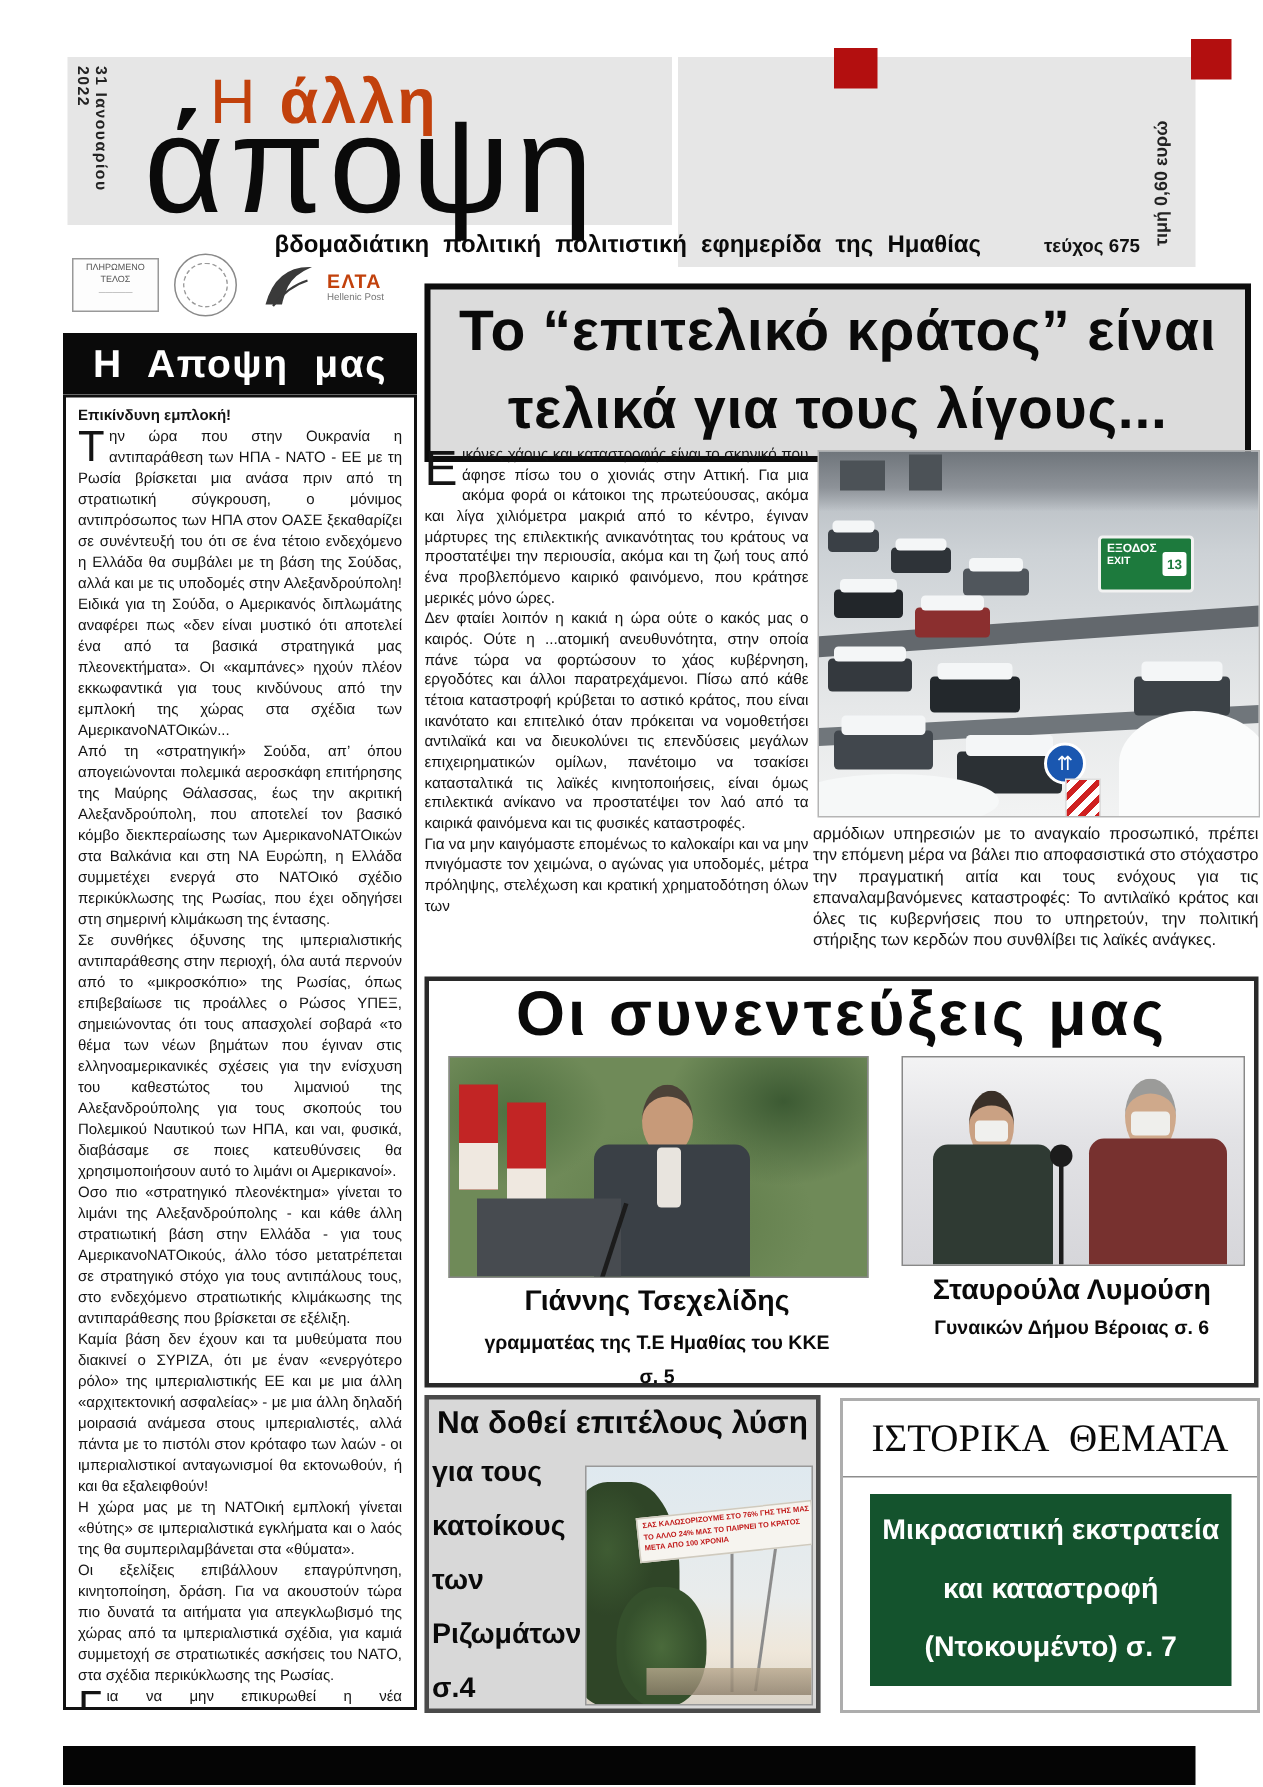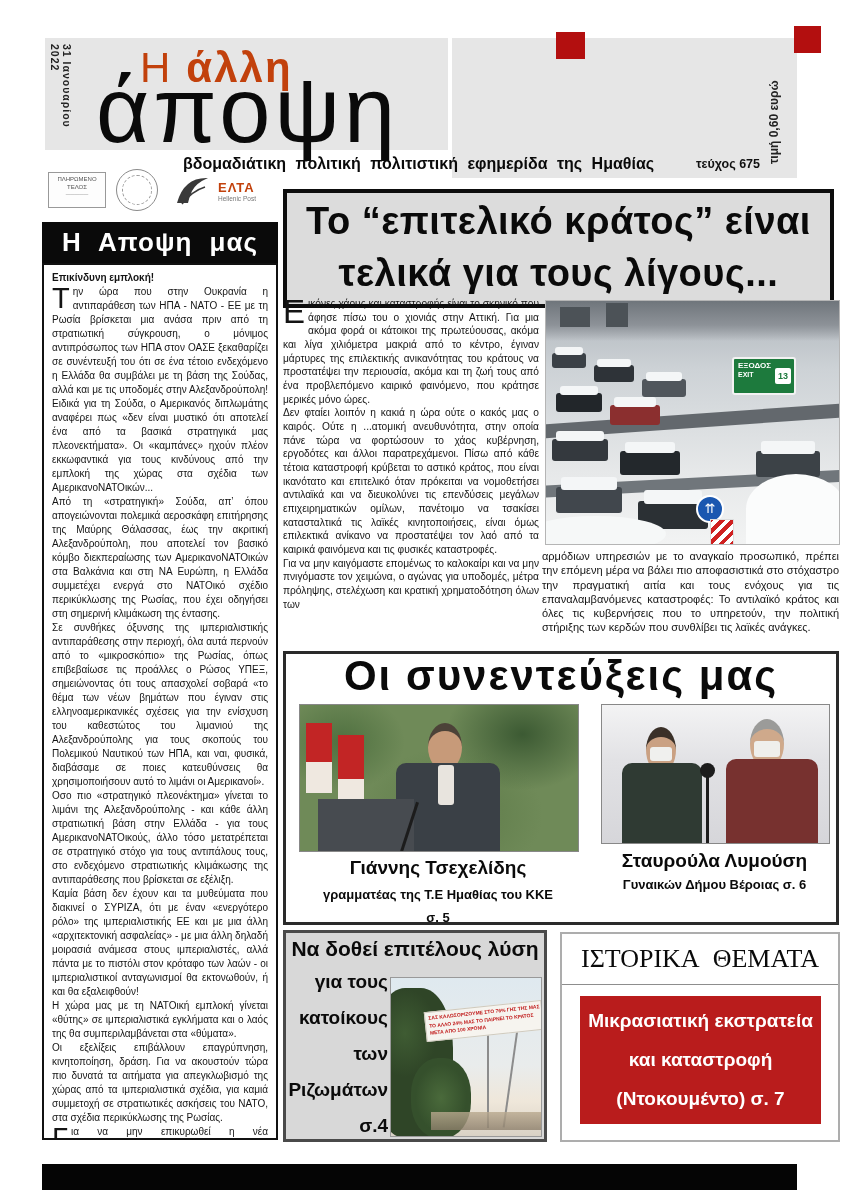--- a/index.html
+++ b/index.html
@@ -111,41 +111,41 @@
   .cap-name{font-size:19px;font-weight:bold;color:#0a0a0a;}
   .cap-role{font-size:13px;font-weight:bold;margin-top:8px;color:#0a0a0a;}
   .cap-page{font-size:13px;font-weight:bold;margin-top:8px;color:#0a0a0a;}
   .iv-cap-r .cap-role{margin-top:6px;}
   .iv-cap-r .cap-role2{font-size:13px;font-weight:bold;margin-top:5px;color:#0a0a0a;}
 
   
   .rz-box{position:absolute;left:283px;top:930px;width:264px;height:212px;background:#d8d8d8;
           border:3px solid #4a4a4a;box-sizing:border-box;}
   .rz-title{position:absolute;left:0;top:4px;width:100%;text-align:center;font-size:21px;font-weight:bold;color:#0a0a0a;}
-  .rz-line{position:absolute;left:2px;width:100px;text-align:right;font-size:19px;font-weight:bold;color:#0a0a0a;}
+  .rz-line{position:absolute;left:2px;width:100px;text-align:left;font-size:19px;font-weight:bold;color:#0a0a0a;}
   .rz-photo{position:absolute;left:104px;top:44px;width:150px;height:158px;overflow:hidden;border:1px solid #999;
             background:linear-gradient(180deg,#dfe9ef 0%,#e9ecec 55%,#efe7da 78%,#d9d2c6 100%);}
   .rz-tree{position:absolute;left:-18px;top:10px;width:80px;height:150px;
            background:radial-gradient(40px 55px at 40% 30%,#3f5c33,#2f4527 80%);border-radius:40%;}
   .rz-tree2{position:absolute;left:20px;top:80px;width:60px;height:80px;
            background:radial-gradient(30px 40px at 50% 50%,#4a6a3b,#35502c 85%);border-radius:45%;}
   .rz-banner{position:absolute;left:34px;top:28px;width:118px;height:30px;background:#f6f4ef;border:1px solid #cfcabe;
              transform:rotate(-6deg);padding:2px 3px;box-sizing:border-box;}
   .rz-banner div{font-size:5px;line-height:1.5;font-weight:bold;color:#c01818;white-space:nowrap;}
   .rz-pole{position:absolute;background:#8c8c8c;}
   .rz-roofs{position:absolute;left:40px;bottom:6px;width:110px;height:18px;
             background:linear-gradient(180deg,#b9a98f,#8d7f6b);opacity:.8;}
 
   
   .hs-box{position:absolute;left:560px;top:932px;width:280px;height:210px;background:#fff;
           border:2px solid #adadad;box-sizing:border-box;}
   .hs-header{position:absolute;left:0;top:10px;width:100%;text-align:center;
              font-family:"Liberation Serif","DejaVu Serif",serif;font-size:26px;color:#0a0a0a;word-spacing:8px;}
   .hs-divider{position:absolute;left:0;top:50px;width:100%;height:0;border-top:1.5px solid #8d8d8d;}
-  .hs-black{position:absolute;left:18px;top:62px;width:241px;height:128px;background:#b91c1c;color:#fff;
+  .hs-black{position:absolute;left:18px;top:62px;width:241px;height:128px;background:#14532d;color:#fff;
             text-align:center;}
   .hs-black div{font-size:19px;font-weight:bold;}
   .hs-l1{margin-top:14px;}
   .hs-l2{margin-top:17px;}
   .hs-l3{margin-top:17px;}
 
   
   .footer-bar{position:absolute;left:42px;top:1164px;width:755px;height:26px;background:#050505;}
 </style>
 </head>

